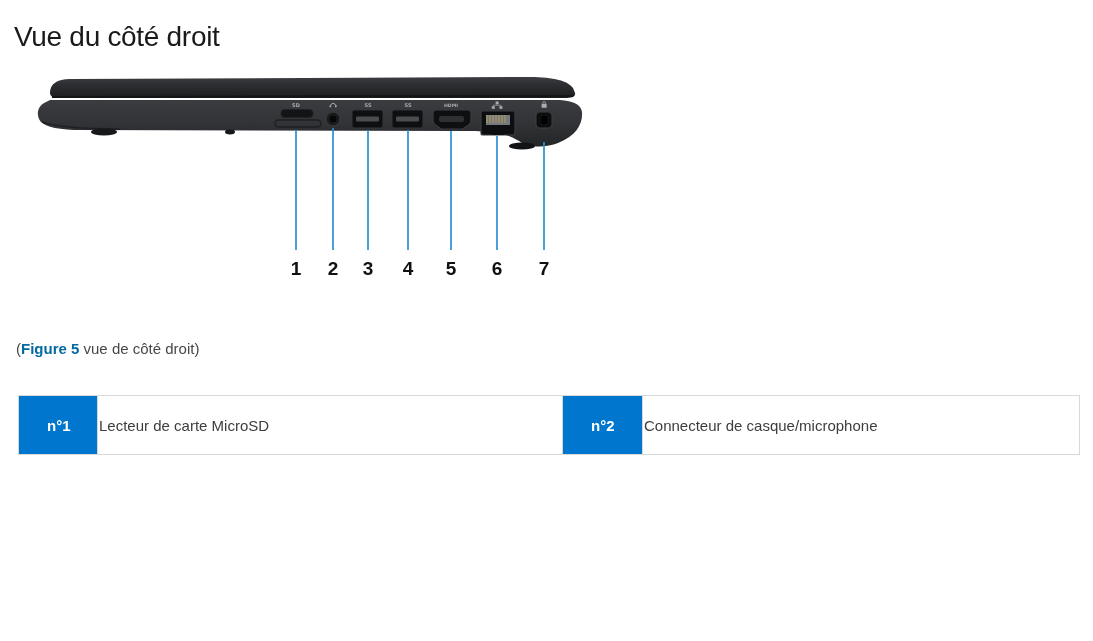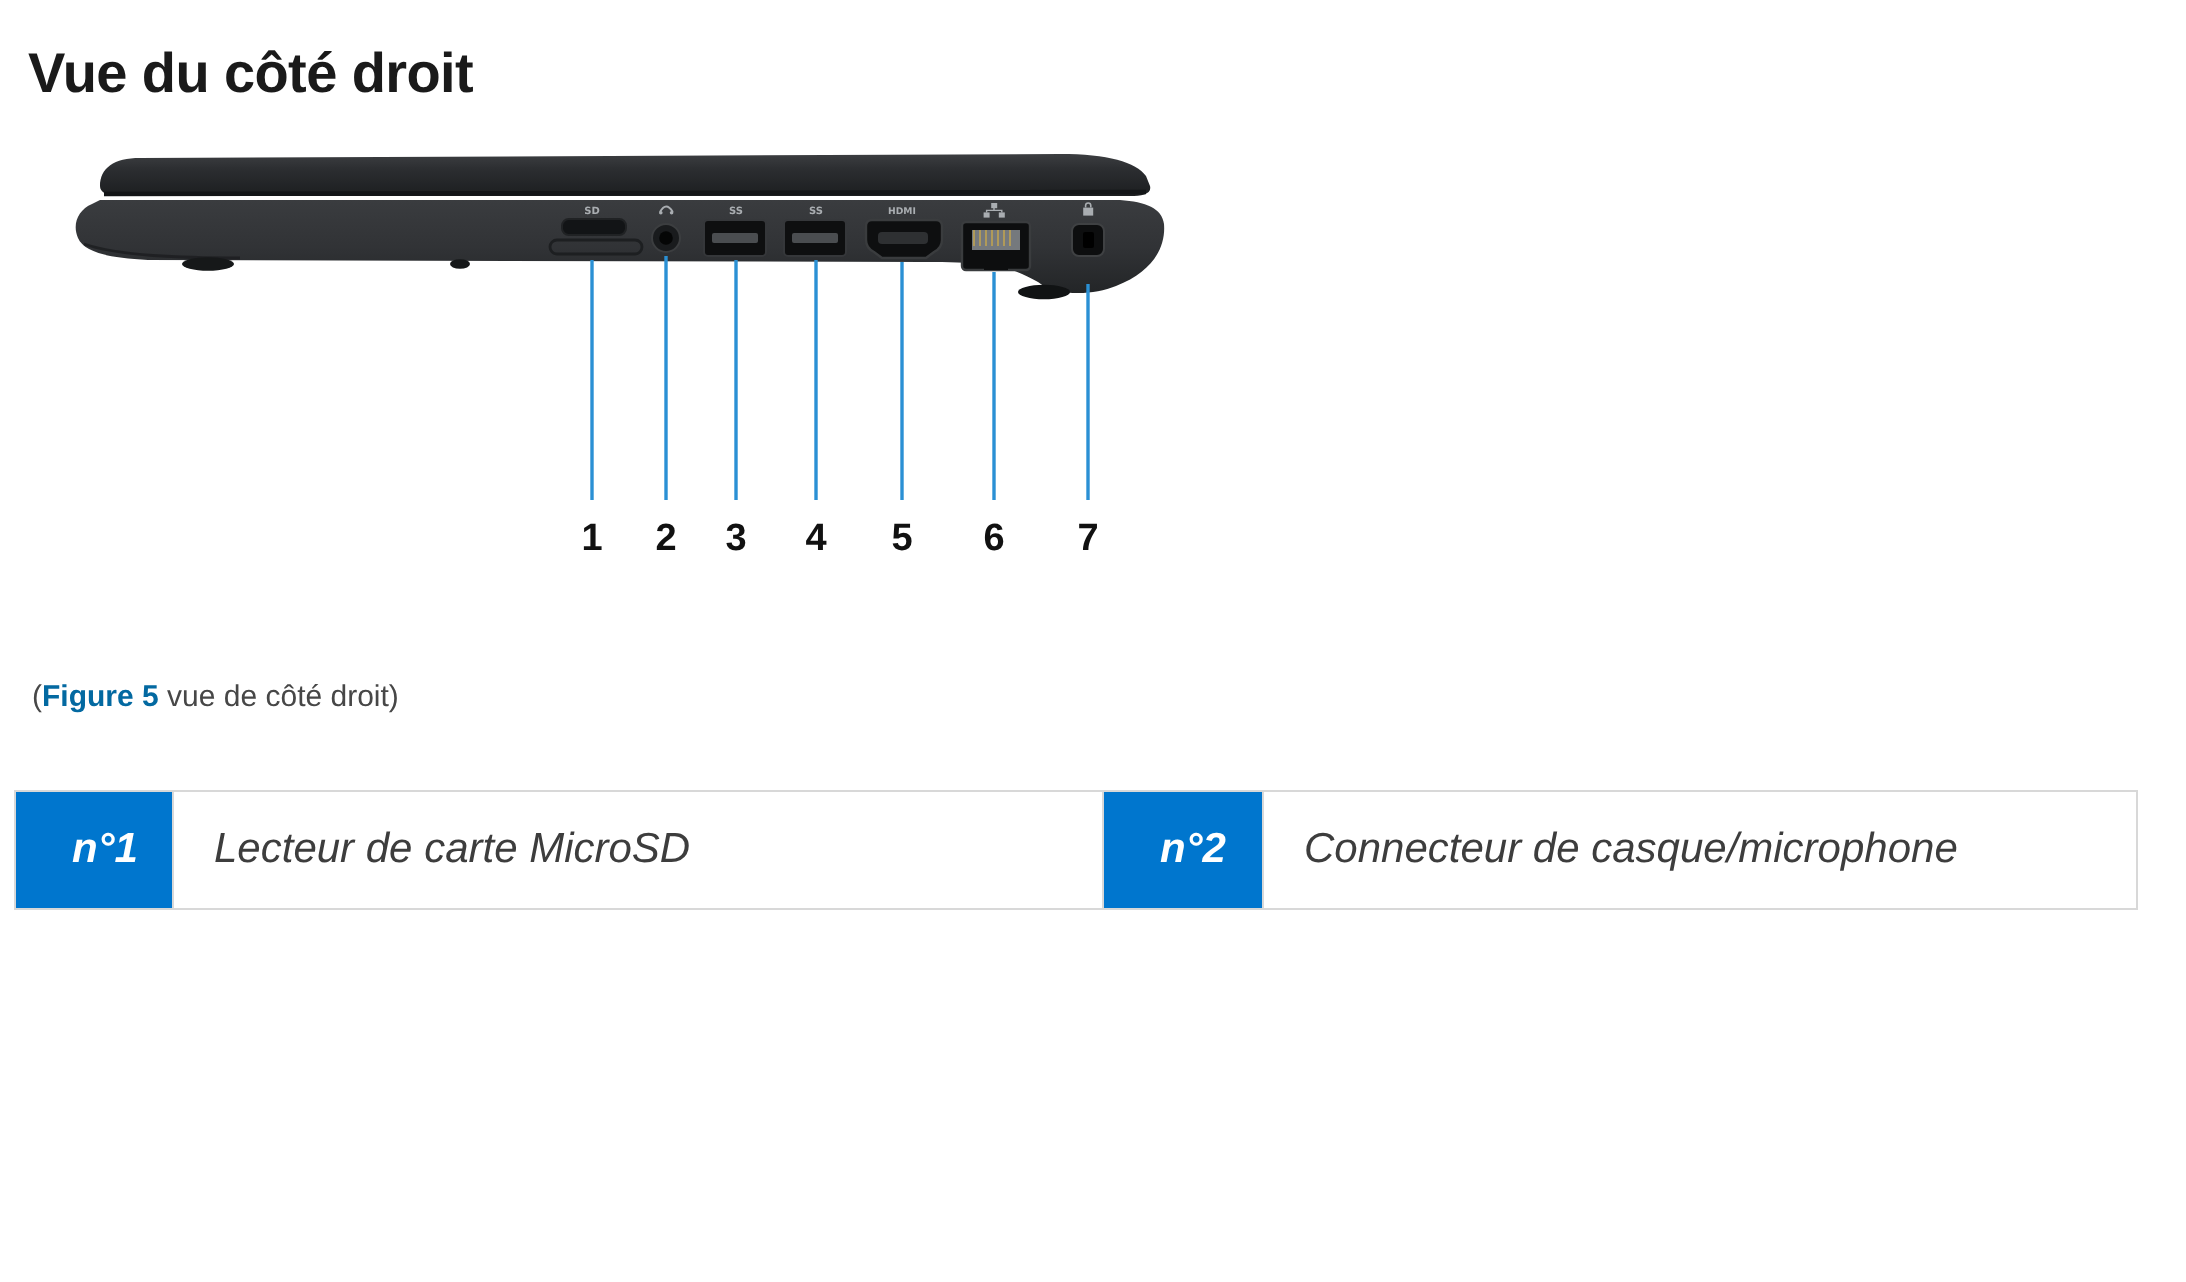--- a/index.html
+++ b/index.html
@@ -1,27 +1,27 @@
 <!DOCTYPE html>
 <html><head>
 <meta charset="utf-8">
 <style>
   html,body{margin:0;padding:0;background:#ffffff;width:1093px;height:641px;
     font-family:"Liberation Sans","DejaVu Sans",sans-serif;overflow:hidden;position:relative;}
   .page{position:absolute;inset:0;}
-  .page-title{position:absolute;left:14px;top:2px;font-size:28px;font-weight:700;
+  .page-title{position:absolute;left:14px;top:2px;font-size:28px;font-weight:400;
     color:#1a1a1a;letter-spacing:-0.3px;}
   .figure-wrap{position:absolute;left:30px;top:72px;width:570px;height:218px;}
   .figure-caption{position:absolute;left:16px;top:340px;font-size:15px;color:#474747;}
   .figure-caption b{font-weight:700;color:#0369a1;}
-  table.ports{position:absolute;left:7px;top:395px;width:1061px;border-collapse:collapse;
-    table-layout:fixed;font-size:21px;font-style:italic;}
+  table.ports{position:absolute;left:18px;top:395px;width:1061px;border-collapse:collapse;
+    table-layout:fixed;font-size:15px;}
   table.ports td{border:1px solid #d8d8d8;height:56px;vertical-align:middle;}
   td.num{background:#0076ce;color:#ffffff;font-weight:700;padding-left:28px;}
-  td.desc{background:#ffffff;color:#3d3d3d;padding-left:20px;}
+  td.desc{background:#ffffff;color:#3d3d3d;padding-left:1px;}
   col.c-num1{width:79px;} col.c-desc1{width:465px;}
   col.c-num2{width:80px;} col.c-desc2{width:437px;}
   text.callout-num{font-family:"Liberation Sans","DejaVu Sans",sans-serif;
     font-size:19px;font-weight:700;fill:#111111;}
   text.port-glyph{font-family:"DejaVu Sans",sans-serif;font-weight:700;fill:#a9adb1;}
 </style>
 </head>
 <body>
 
 <div class="page">

